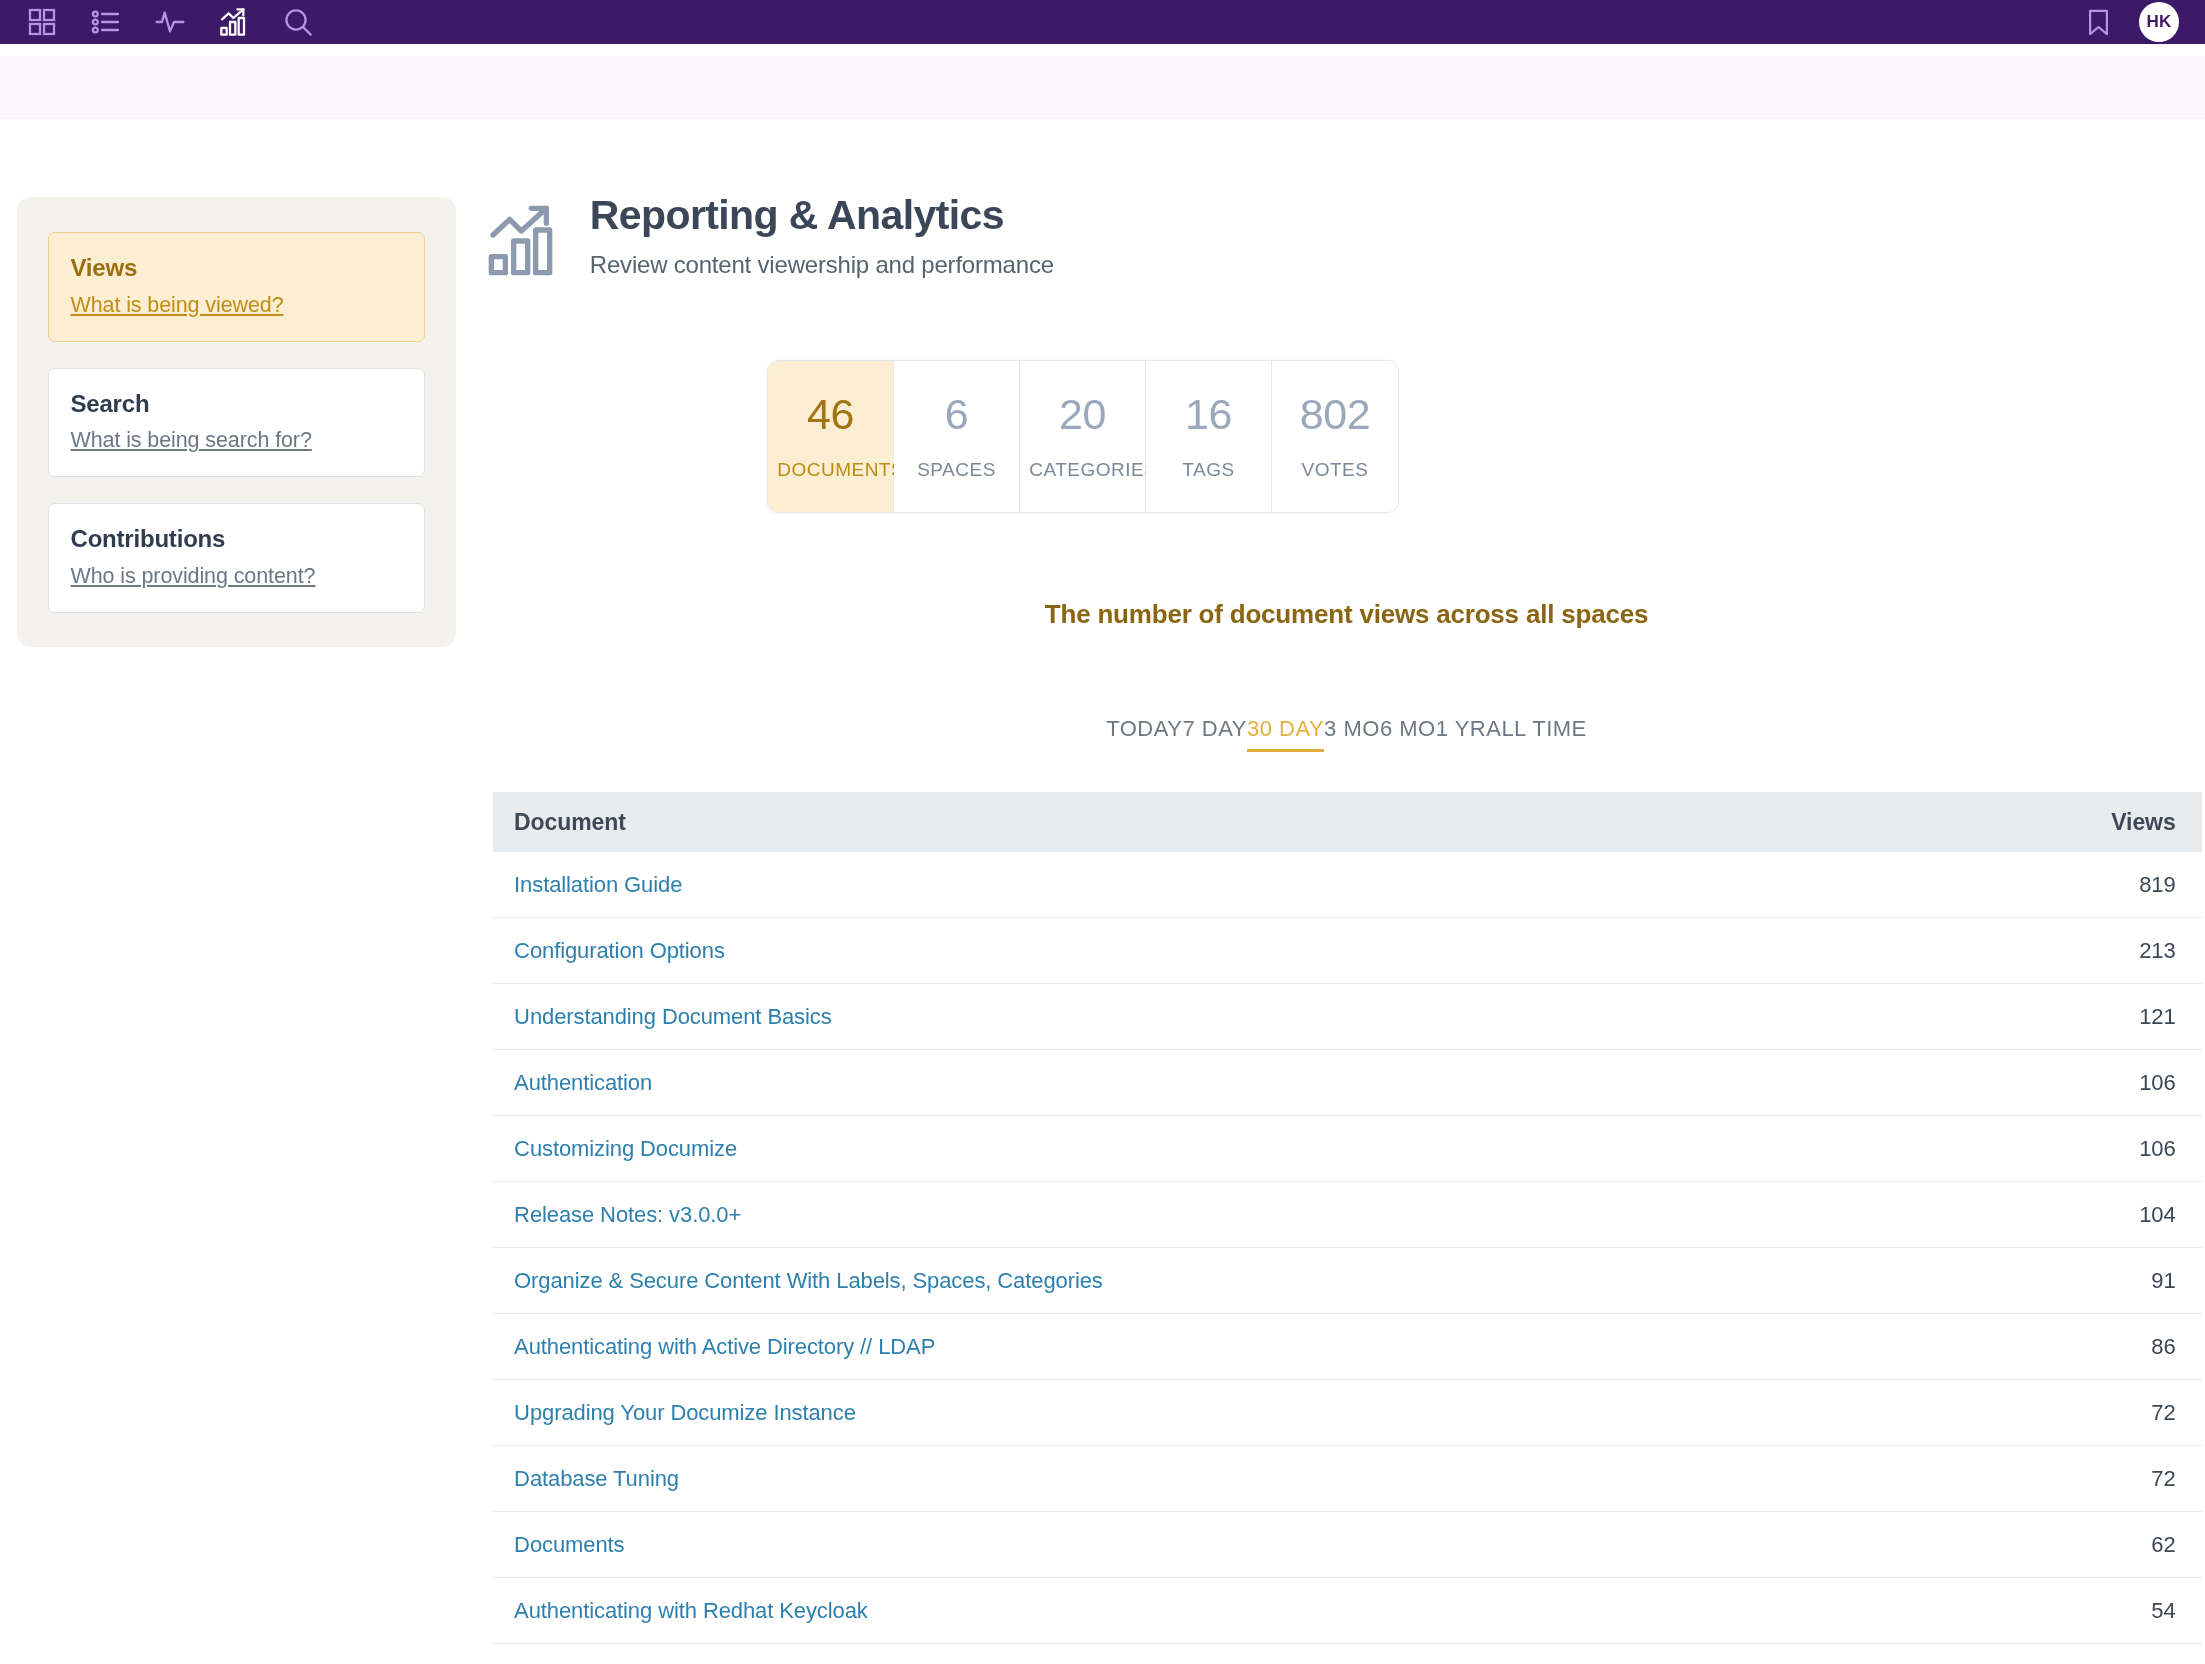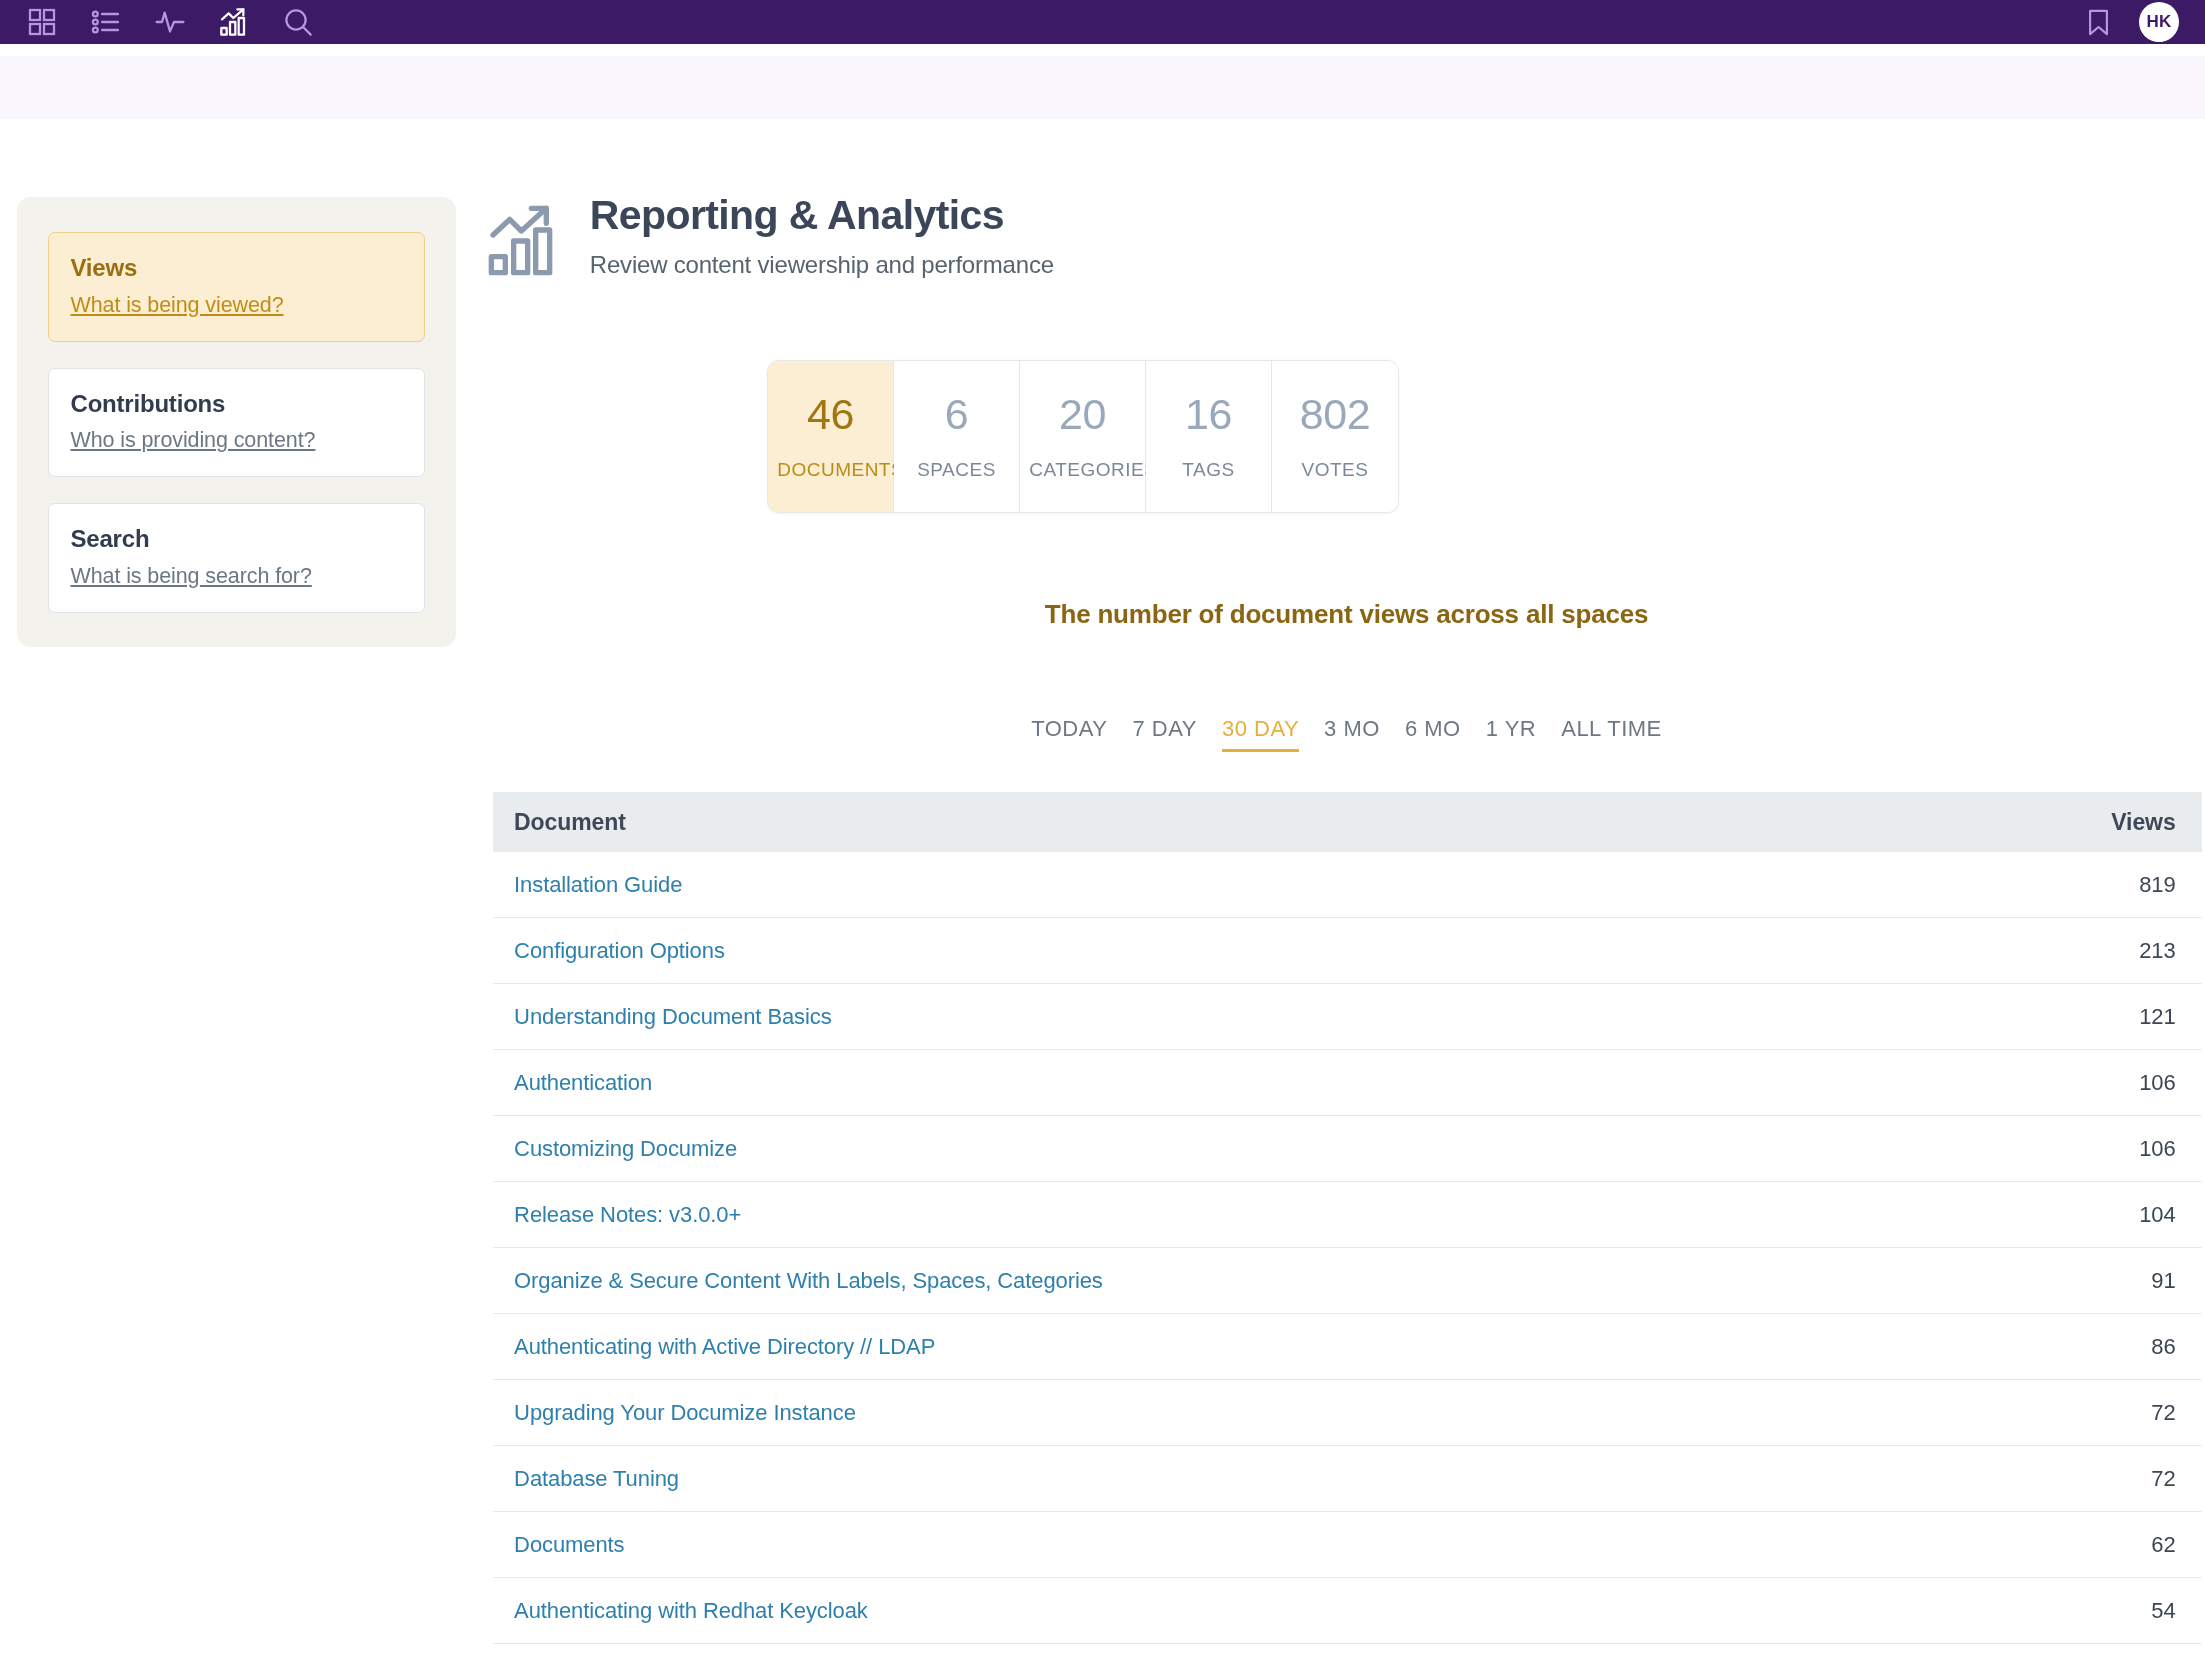--- a/index.html
+++ b/index.html
@@ -190,21 +190,20 @@
   }
 
   
   .timefilter {
     position: absolute;
     top: 716px;
     left: 0;
     width: 1717px;
     display: flex;
     justify-content: center;
-    gap: 25px;
   }
   .tf-item {
     font-size: 22px;
     color: #6d7884;
     letter-spacing: 0.5px;
     cursor: pointer;
     padding-bottom: 7px;
     border-bottom: 3.1px solid transparent;
   }
   .tf-item.active {
@@ -322,27 +321,27 @@
 <div class="subbar"></div>
 
 <div class="sidebar">
 
   <div class="side-card active">
     <div class="side-card-title">Views</div>
     <div class="side-card-sub">What is being viewed?</div>
   </div>
 
   <div class="side-card">
+    <div class="side-card-title">Search</div>
+    <div class="side-card-sub">What is being search for?</div>
+  </div>
+
+  <div class="side-card">
     <div class="side-card-title">Contributions</div>
     <div class="side-card-sub">Who is providing content?</div>
-  </div>
-
-  <div class="side-card">
-    <div class="side-card-title">Search</div>
-    <div class="side-card-sub">What is being search for?</div>
   </div>
 </div>
 
 <div class="main">
 
   <div class="page-head">
     <div class="page-head-icon">
       <svg width="80" height="80" viewBox="0 0 24 24" fill="none" stroke="#8c9aae" stroke-width="1.6" stroke-linecap="round" stroke-linejoin="round">
         <polyline points="3,10.5 8,5.8 11.5,9.3 19,2.5"></polyline>
         <polyline points="14.5,2.5 19,2.5 19,7"></polyline>

